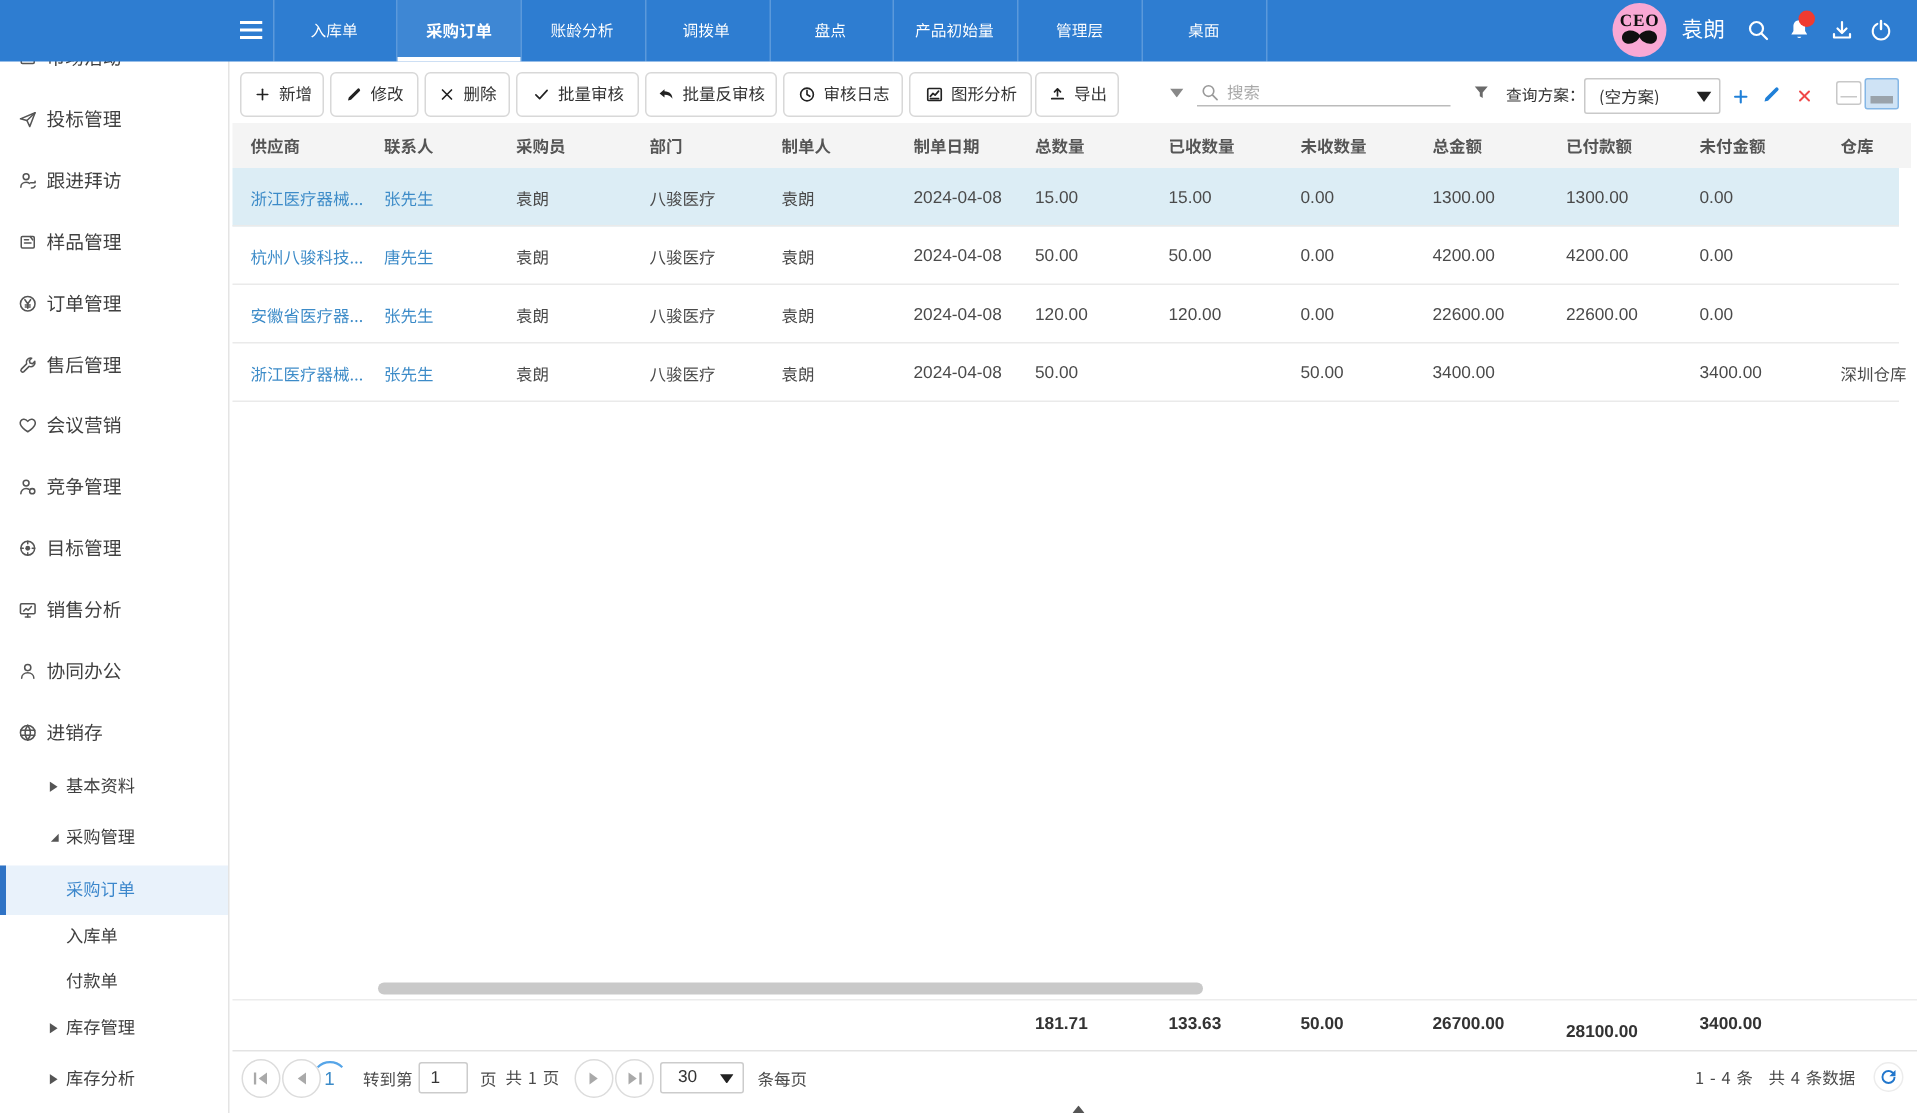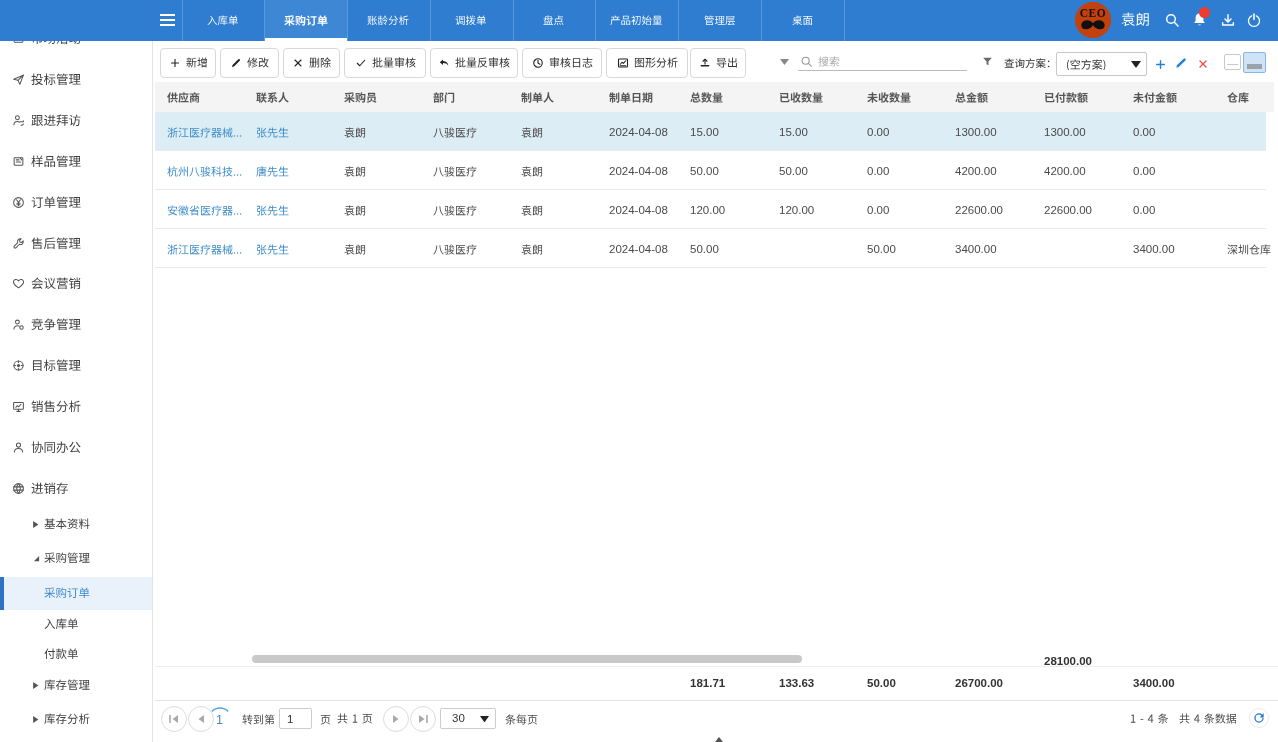--- a/index.html
+++ b/index.html
@@ -337,21 +337,21 @@
         <use href="#g7" x="100"></use>
         <use href="#g3c" x="200"></use>
       </svg>
     </div>
     <div style="position:absolute;left:791.625px;top:15.25px;height:10.5px;display:flex;align-items:center;">
       <svg class="t" width="21" height="10.5" viewBox="0 0 200 100" style="fill:#fff;">
         <use href="#g3d"></use>
         <use href="#g3e" x="100"></use>
       </svg>
     </div>
-    <div style="position:absolute;left:1075px;top:2px;width:36px;height:36px;background:#c2410c;border-radius:50%;overflow:hidden;">
+    <div style="position:absolute;left:1075px;top:2px;width:36px;height:36px;background:#f9a8d4;border-radius:50%;overflow:hidden;">
       <svg width="36" height="36" viewBox="0 0 36 36">
         <text x="18" y="15" font-family="Liberation Serif" font-size="11.5" font-weight="bold" fill="#101010" text-anchor="middle" letter-spacing="0.5">CEO</text>
         <path d="M18 21.2 C 16 18.2, 11 17.3, 8.2 19.4 C 5.2 21.6, 5.9 26.2, 9.4 27 C 12.9 27.8, 16.6 25.8, 18 22.9 C 19.4 25.8, 23.1 27.8, 26.6 27 C 30.1 26.2, 30.8 21.6, 27.8 19.4 C 25 17.3, 20 18.2, 18 21.2 Z" fill="#101010"></path>
       </svg>
     </div>
     <div style="position:absolute;left:1120.5px;top:12.2px;">
       <svg class="t" width="29" height="14.5" viewBox="0 0 200 100" style="fill:#fff;">
         <use href="#g3f"></use>
         <use href="#g40" x="100"></use>
       </svg>
@@ -851,21 +851,21 @@
         <use href="#g89" x="200"></use>
         <use href="#g27" x="300"></use>
       </svg>
     </div>
     <div style="position:absolute;left:252px;top:654.5px;width:550px;height:8px;background:#c9c9c9;border-radius:4px;"></div>
     <div style="position:absolute;left:155px;top:666px;width:1123px;height:1px;background:#ececec;"></div>
     <div style="position:absolute;left:690px;top:676.25px;font-size:11.5px;color:#333;font-weight:700;line-height:15.5px;text-align:left;white-space:nowrap;">181.71</div>
     <div style="position:absolute;left:779px;top:676.25px;font-size:11.5px;color:#333;font-weight:700;line-height:15.5px;text-align:left;white-space:nowrap;">133.63</div>
     <div style="position:absolute;left:867px;top:676.25px;font-size:11.5px;color:#333;font-weight:700;line-height:15.5px;text-align:left;white-space:nowrap;">50.00</div>
     <div style="position:absolute;left:955px;top:676.25px;font-size:11.5px;color:#333;font-weight:700;line-height:15.5px;text-align:left;white-space:nowrap;">26700.00</div>
-    <div style="position:absolute;left:1044px;top:654px;font-size:11.5px;color:#333;font-weight:700;line-height:15.5px;text-align:left;white-space:nowrap;">28100.00</div>
+    <div style="position:absolute;left:1044px;top:681px;font-size:11.5px;color:#333;font-weight:700;line-height:15.5px;text-align:left;white-space:nowrap;">28100.00</div>
     <div style="position:absolute;left:1133px;top:676.25px;font-size:11.5px;color:#333;font-weight:700;line-height:15.5px;text-align:left;white-space:nowrap;">3400.00</div>
     <div style="position:absolute;left:155px;top:700px;width:1123px;height:1px;background:#e3e3e3;"></div>
     <div style="position:absolute;left:160.5px;top:705.5px;width:26px;height:26px;border:1px solid #dcdcdc;border-radius:50%;background:#fff;display:flex;align-items:center;justify-content:center;">
       <svg width="10" height="10" viewBox="0 0 10 10">
         <path d="M1 1v8" stroke="#a9a9a9" stroke-width="1.6"></path>
         <path d="M9 1L3.5 5L9 9z" fill="#a9a9a9"></path>
       </svg>
     </div>
     <div style="position:absolute;left:188px;top:705.5px;width:26px;height:26px;border:1px solid #dcdcdc;border-radius:50%;background:#fff;display:flex;align-items:center;justify-content:center;">
       <svg width="8" height="10" viewBox="0 0 8 10">

